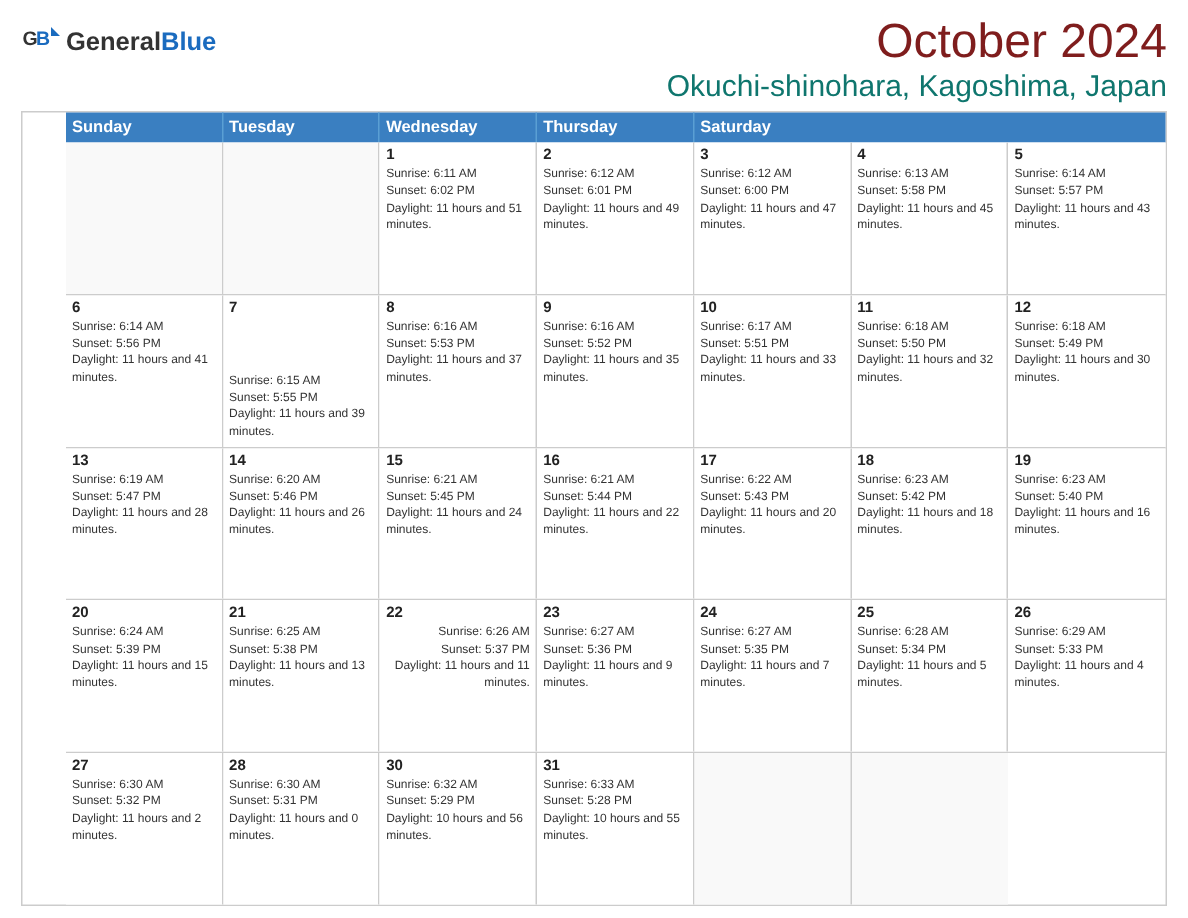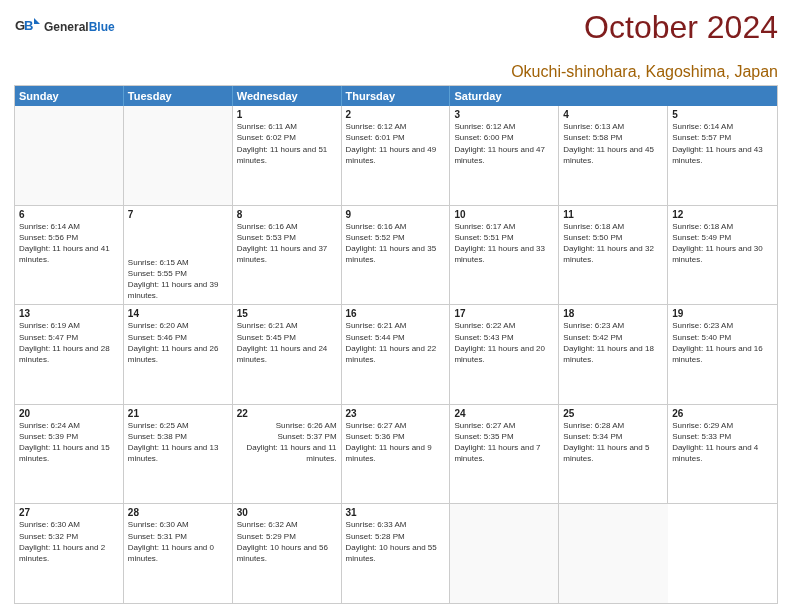--- a/index.html
+++ b/index.html
@@ -37,29 +37,30 @@
     .title-area {
       text-align: right;
     }
     .month-title {
       font-size: 32px;
       font-weight: normal;
       color: #7f1d1d;
       line-height: 1.1;
     }
     .location-title {
-      font-size: 16px;
-      color: #a16207;
-      margin-top: 18px;
+      font-size: 20px;
+      color: #0f766e;
+      margin-top: 2px;
     }
     .calendar {
       flex: 1;
       display: flex;
       flex-direction: column;
       border: 1px solid #ccc;
+      padding-left: 29px;
     }
     .cal-header {
       display: grid;
       grid-template-columns: repeat(7, 1fr);
       background: #3a7fc1;
     }
     .cal-header-cell {
       color: #fff;
       font-size: 11px;
       font-weight: bold;
@@ -111,21 +112,21 @@
     <div class="logo-area">
       <svg class="logo-icon" viewBox="0 0 28 28" xmlns="http://www.w3.org/2000/svg">
         <rect x="0" y="0" width="28" height="28" fill="white"></rect>
 
         <text x="1" y="16" font-size="13" font-weight="bold" fill="#333" font-family="Arial">G</text>
         <text x="10" y="16" font-size="13" font-weight="bold" fill="#1a6bbf" font-family="Arial">B</text>
 
         <polygon points="20,4 26,10 20,10" fill="#1a6bbf"></polygon>
       </svg>
       <div>
-        <div style="font-size:12px; font-weight:bold; line-height:1.1;">
+        <div style="font-size:17px; font-weight:bold; line-height:1.1;">
           <span style="color:#333;">General</span><span style="color:#1a6bbf;">Blue</span>
         </div>
       </div>
     </div>
     <div class="title-area">
       <div class="month-title">October 2024</div>
       <div class="location-title">Okuchi-shinohara, Kagoshima, Japan</div>
     </div>
   </div>
 

